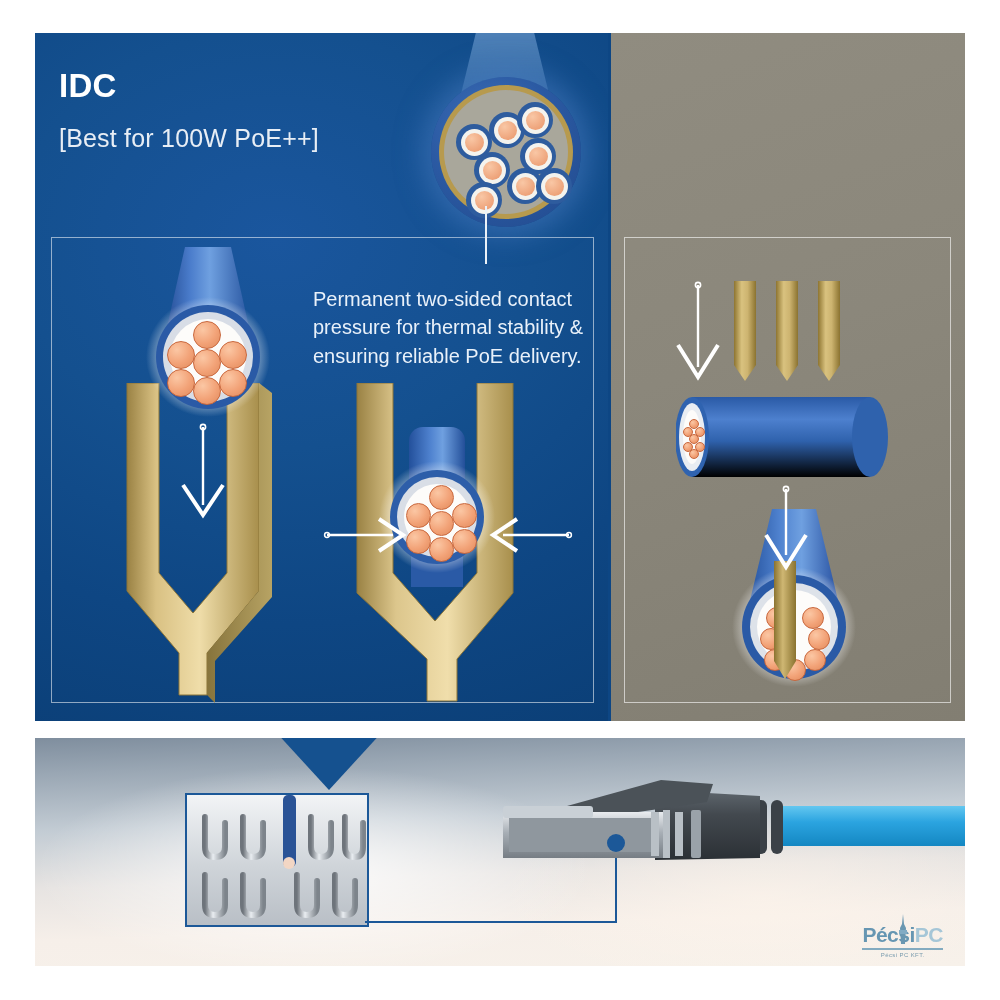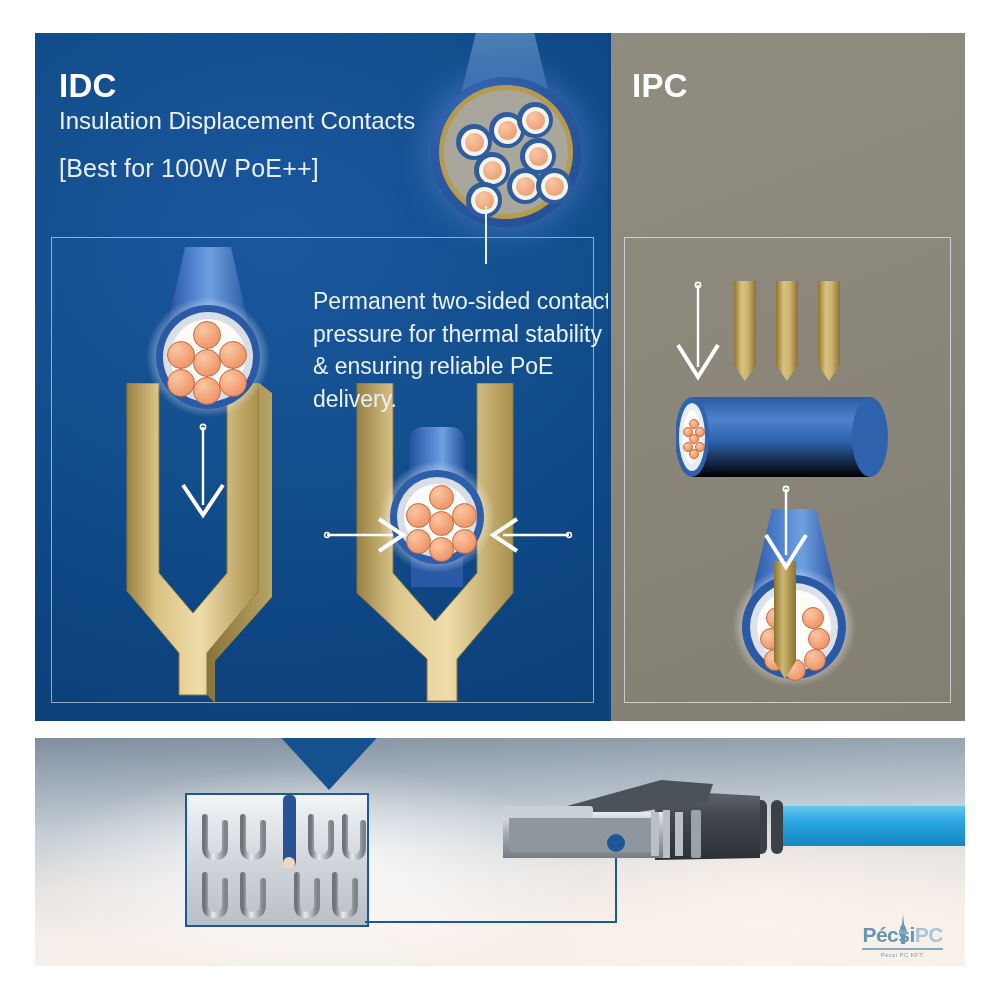--- a/index.html
+++ b/index.html
@@ -47,21 +47,21 @@
   .pair i{width:27px;height:27px;border-radius:50%;background:#f4f3ee;display:block;position:relative;}
   .pair i::after{content:"";position:absolute;left:4px;top:4px;width:19px;height:19px;border-radius:50%;
     background:radial-gradient(circle at 35% 30%,#f9c7a5,#e99468);}
   .cu{position:absolute;border-radius:50%;
     background:radial-gradient(circle at 34% 30%,#fbc7a4 0%,#f2a277 55%,#e08a5c 100%);
     border:1px solid #c9673c;box-sizing:border-box;}
 
   
   .leader{position:absolute;background:#eaf1f8;}
 
-  .bodytext{position:absolute;left:278px;top:252px;width:300px;font-size:23px;line-height:1.42;
+  .bodytext{position:absolute;left:278px;top:252px;width:300px;font-size:20px;line-height:1.42;
     color:#e9f1fa;z-index:5;}
 
   
   .photo{position:absolute;left:35px;top:738px;width:930px;height:228px;overflow:hidden;
     background:linear-gradient(178deg,#7f8e9e 0%,#9aa7b4 14%,#c3ccd4 36%,#e7e4e2 58%,#f6efe9 78%,#f7f1ea 100%);}
   .photo-sheen{position:absolute;left:0;top:0;width:100%;height:100%;
     background:radial-gradient(ellipse 46% 70% at 30% 58%,rgba(255,255,255,.85),rgba(255,255,255,0) 65%),
                radial-gradient(ellipse 40% 60% at 78% 70%,rgba(255,245,235,.6),rgba(255,255,255,0) 70%);}
   .bigarrow{position:absolute;left:228px;top:-20px;width:132px;height:72px;z-index:9;
     background:#15518f;clip-path:polygon(0% 0%,100% 0%,50% 100%);}
@@ -82,21 +82,20 @@
 <body>
 
 <div class="stage">
 
   <div class="board">
 
     <div class="panel panel-idc">
 
       <div class="hdr">
         <div class="abbr">IDC</div>
-        <div class="full">Insulation Displacement Contacts</div>
         <div class="tag">[Best for 100W PoE++]</div>
       </div>
 
       <div class="bigcable">
         <div class="beam"></div>
         <div class="ring-outer">
           <div class="ring-gold">
             <div class="ring-core">
               <div class="pair" style="left:12px;top:34px">
                   <i></i>
@@ -235,21 +234,20 @@
       <svg class="abs" style="left:452px;top:480px;width:86px;height:44px;z-index:6" viewBox="0 0 86 44">
         <line x1="82" y1="22" x2="16" y2="22" stroke="#fff" stroke-width="2.4"></line>
         <circle cx="82" cy="22" r="2.4" fill="none" stroke="#fff" stroke-width="1.5"></circle>
         <path d="M30 6 L6 22 L30 38" fill="none" stroke="#fff" stroke-width="4"></path>
       </svg>
     </div>
 
     <div class="panel panel-ipc">
 
       <div class="hdr">
-        <div class="abbr">IPC</div>
       </div>
 
       <div class="frame frame-ipc"></div>
 
       <svg class="abs" style="left:124px;top:248px;width:130px;height:110px;z-index:3" viewBox="0 0 130 110">
         <defs>
           <linearGradient id="bl" x1="0" y1="0" x2="1" y2="0">
             <stop offset="0%" stop-color="#8e7531"></stop>
               <stop offset="35%" stop-color="#d9c27f"></stop>
             <stop offset="62%" stop-color="#cdb470"></stop>

